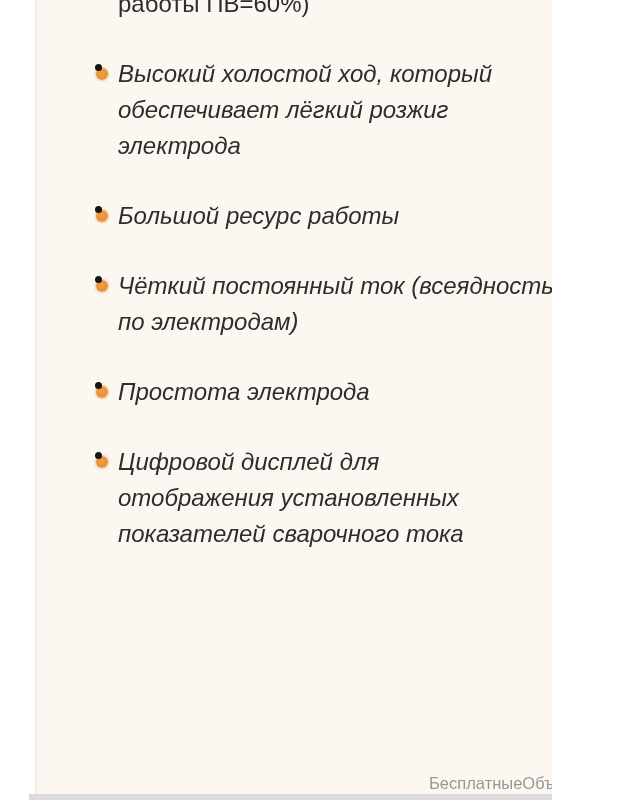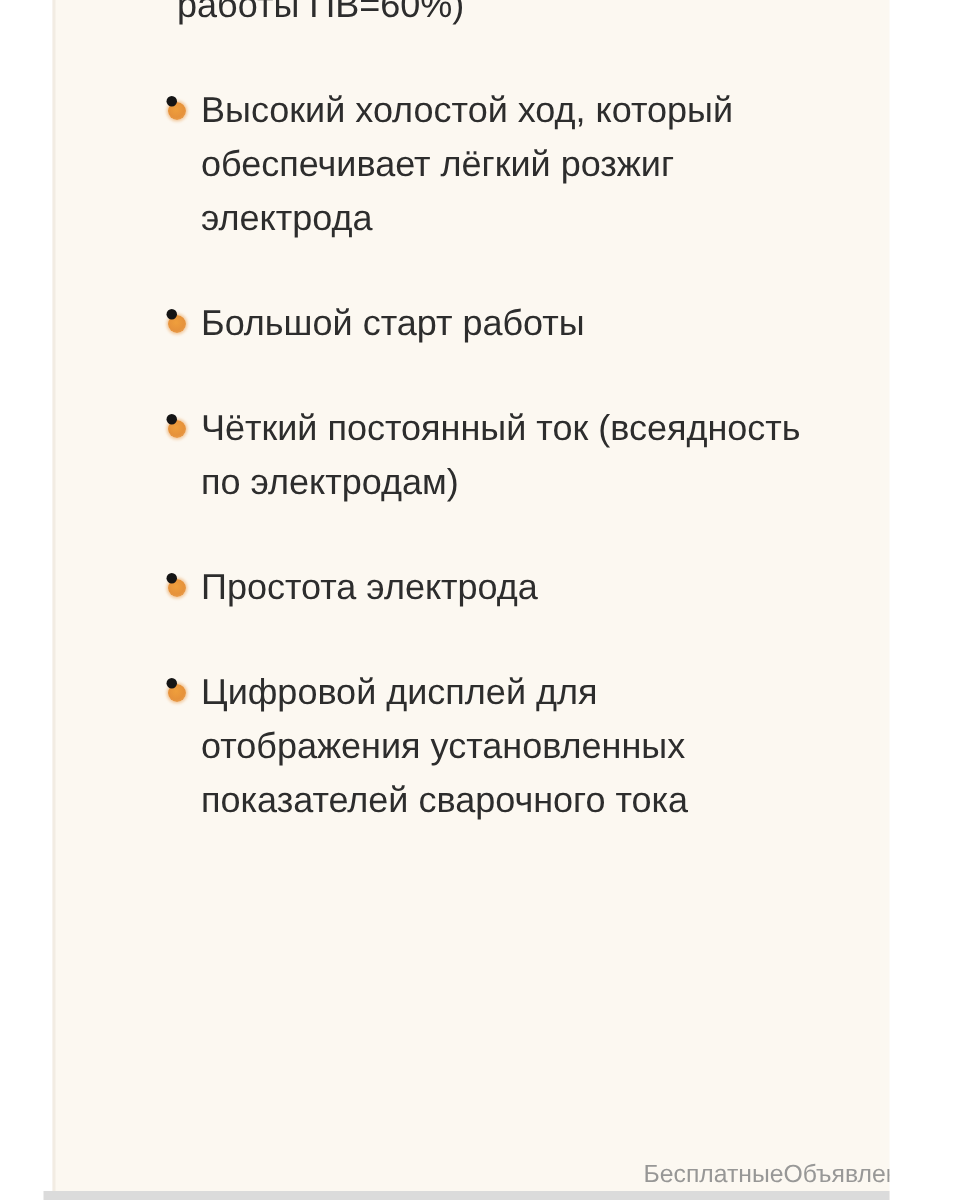--- a/index.html
+++ b/index.html
@@ -17,21 +17,20 @@
     padding: 0;
     background: var(--background);
   }
   .page {
     position: relative;
     width: 552px;
     height: 800px;
     overflow: hidden;
     background: var(--background);
     font-family: "Liberation Sans", "DejaVu Sans", sans-serif;
-    padding-left: 41px;
   }
   .card {
     position: absolute;
     left: 35px;
     top: 0;
     width: 563px;
     height: 800px;
     background: var(--card-background);
     border-left: 2px solid var(--card-border);
     border-right: 2px solid var(--card-border);
@@ -39,22 +38,23 @@
     z-index: 1;
   }
   .partial-line {
     margin: -14px 0 34px 81px;
     line-height: 36px;
     font-size: 24px;
     color: var(--text);
   }
   ul.features {
     list-style: none;
-    margin: 16px;
+    margin: 0;
     padding: 0;
+    font-style: italic;
   }
   li.feature {
     position: relative;
     padding-left: 81px;
     margin-bottom: 34px;
     line-height: 36px;
     font-size: 24px;
     color: var(--text);
   }
   .bullet {
@@ -119,21 +119,21 @@
       <span class="bullet-orange"></span>
     </span>
     <span class="feature-text">Высокий холостой ход, который<br>обеспечивает лёгкий розжиг<br>электрода</span>
   </li>
 
   <li class="feature">
     <span class="bullet">
       <span class="bullet-black"></span>
       <span class="bullet-orange"></span>
     </span>
-    <span class="feature-text">Большой старт работы</span>
+    <span class="feature-text">Большой ресурс работы</span>
   </li>
 
   <li class="feature">
     <span class="bullet">
       <span class="bullet-black"></span>
       <span class="bullet-orange"></span>
     </span>
     <span class="feature-text">Чёткий постоянный ток (всеядность<br>по электродам)</span>
   </li>
 

